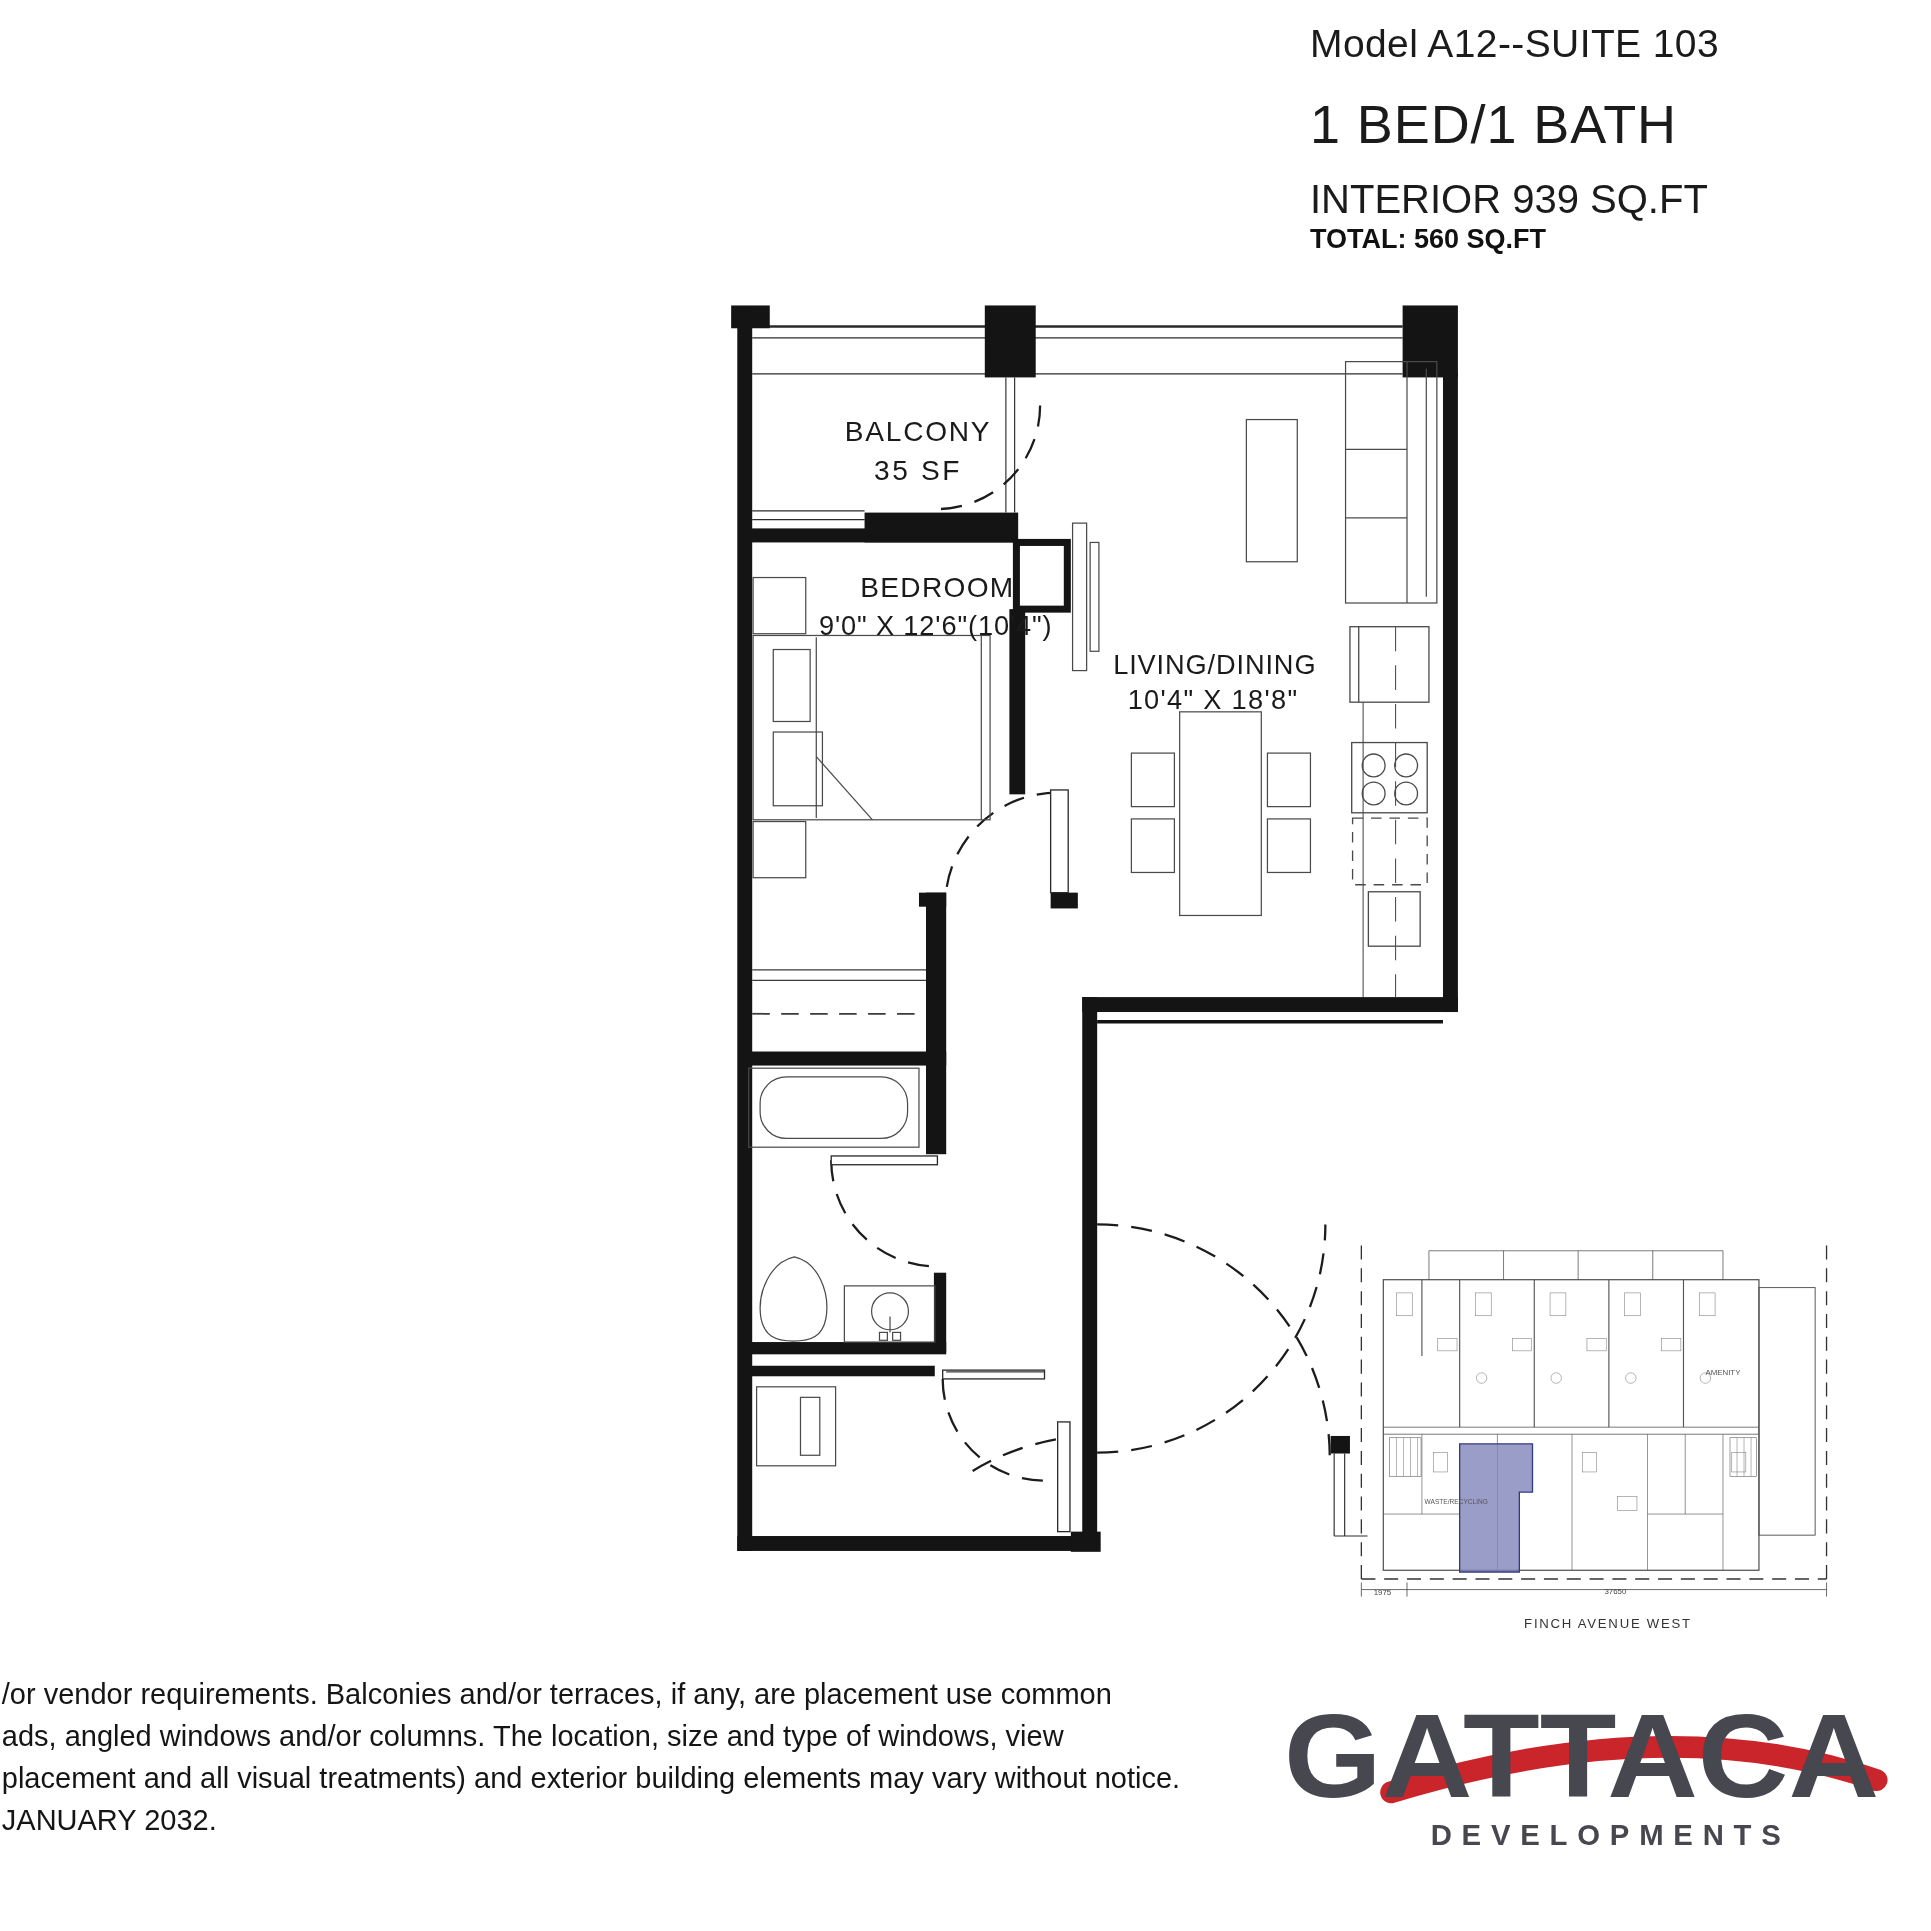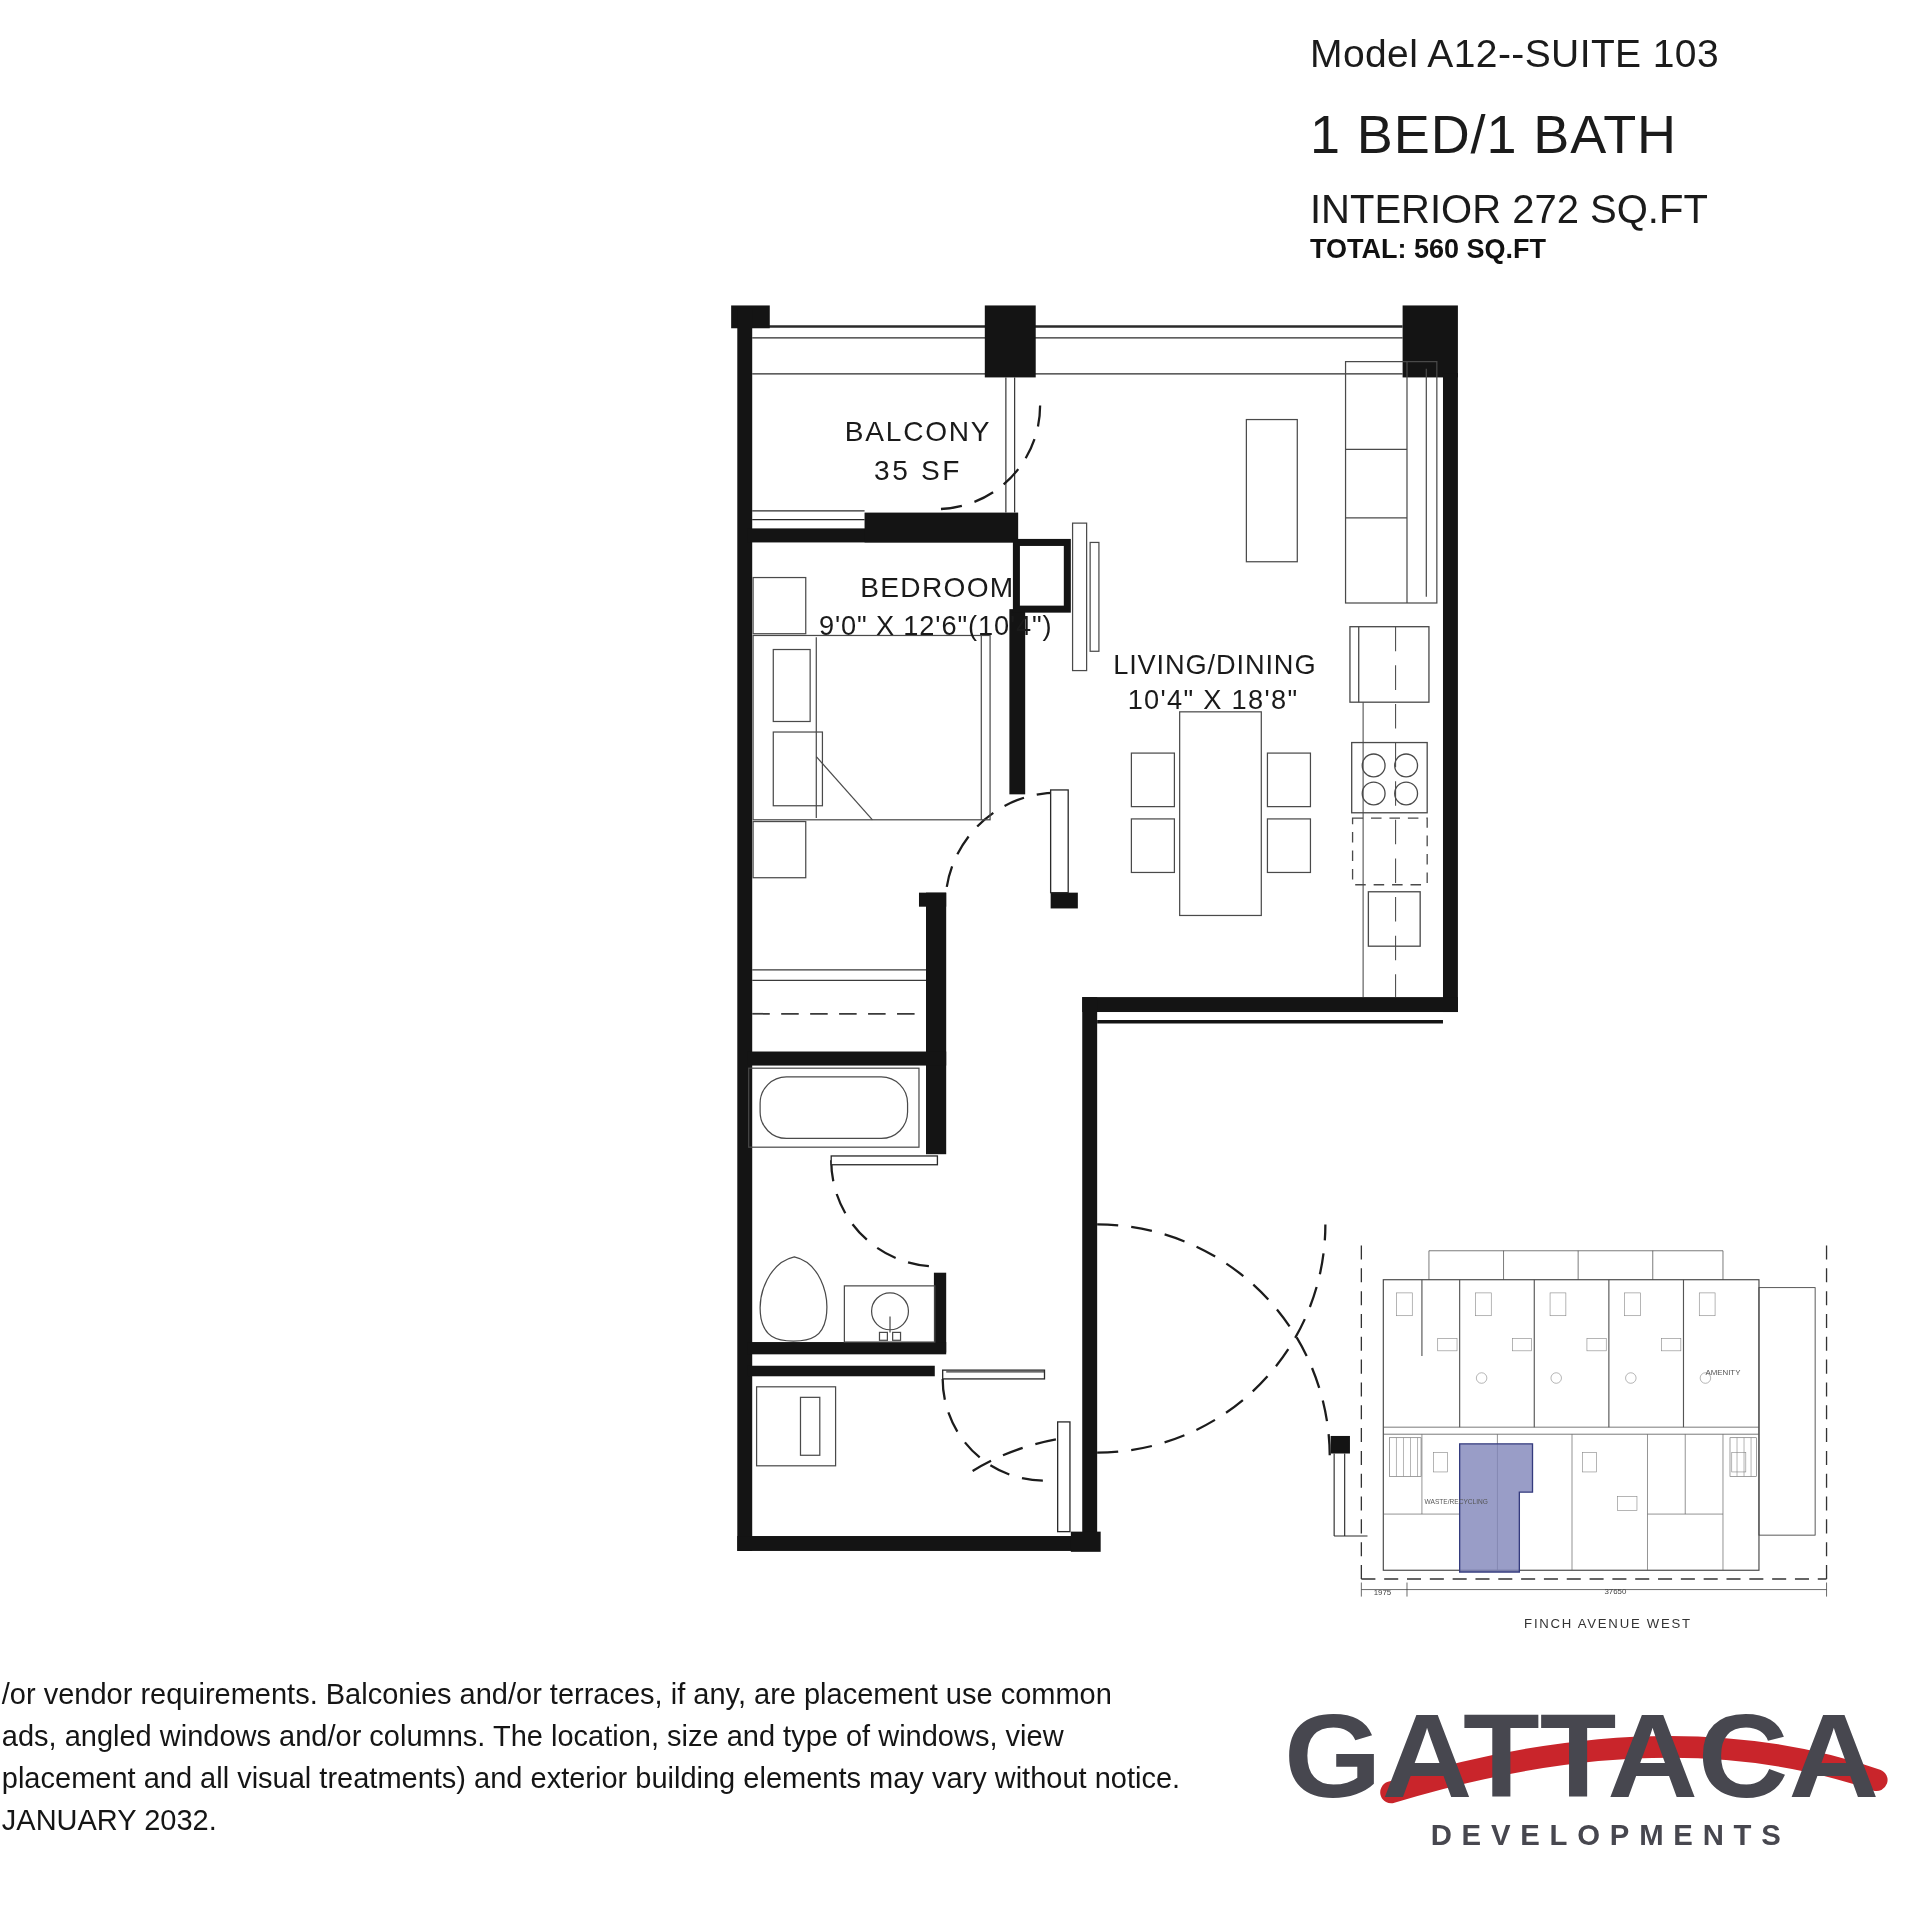--- a/index.html
+++ b/index.html
@@ -1,41 +1,41 @@
 <!DOCTYPE html>
 <html style="font-size:14px"><head>
 <meta charset="utf-8">
 <style>
   html,body{margin:0;padding:0;background:#ffffff;}
   .page{position:relative;width:1931px;height:1931px;background:#ffffff;overflow:hidden;
         font-family:"Liberation Sans", sans-serif;color:#111;}
   svg text{font-family:"Liberation Sans", sans-serif;}
 
   
-  .header{position:absolute;left:1310px;top:32px;width:614px;}
+  .header{position:absolute;left:1310px;top:22px;width:614px;}
   .header .model{font-size:39px;color:#1b1b1b;letter-spacing:0.4px;}
   .header .big{font-size:54px;line-height:88px;margin-top:14px;color:#1b1b1b;letter-spacing:0.9px;white-space:nowrap;}
   .header .interior{font-size:40px;margin-top:8.8px;color:#1b1b1b;}
   .header .total{font-size:27px;font-weight:bold;margin-top:1.8px;color:#111;}
 
   
   .disclaimer{position:absolute;left:1.8px;top:1673px;width:1282px;font-size:29px;
               line-height:42px;color:#151515;white-space:nowrap;}
 
   .plan-svg{position:absolute;left:0;top:0;}
 </style>
 </head>
 <body>
 
 <div class="page">
 
   <div class="header">
     <div class="model">Model A12--SUITE 103</div>
     <div class="big">1 BED/1 BATH</div>
-    <div class="interior">INTERIOR 272 SQ.FT</div>
+    <div class="interior">INTERIOR 939 SQ.FT</div>
     <div class="total">TOTAL: 560 SQ.FT</div>
   </div>
 
   <svg class="plan-svg" width="1931" height="1931" viewBox="0 0 2200 2200">
 
     <g stroke-linecap="butt">
 
       <g stroke="#2a2a2a" fill="none">
         <line x1="857" y1="372" x2="1598" y2="372" stroke-width="3"></line>
         <line x1="857" y1="385" x2="1598" y2="385" stroke-width="1.3"></line>

